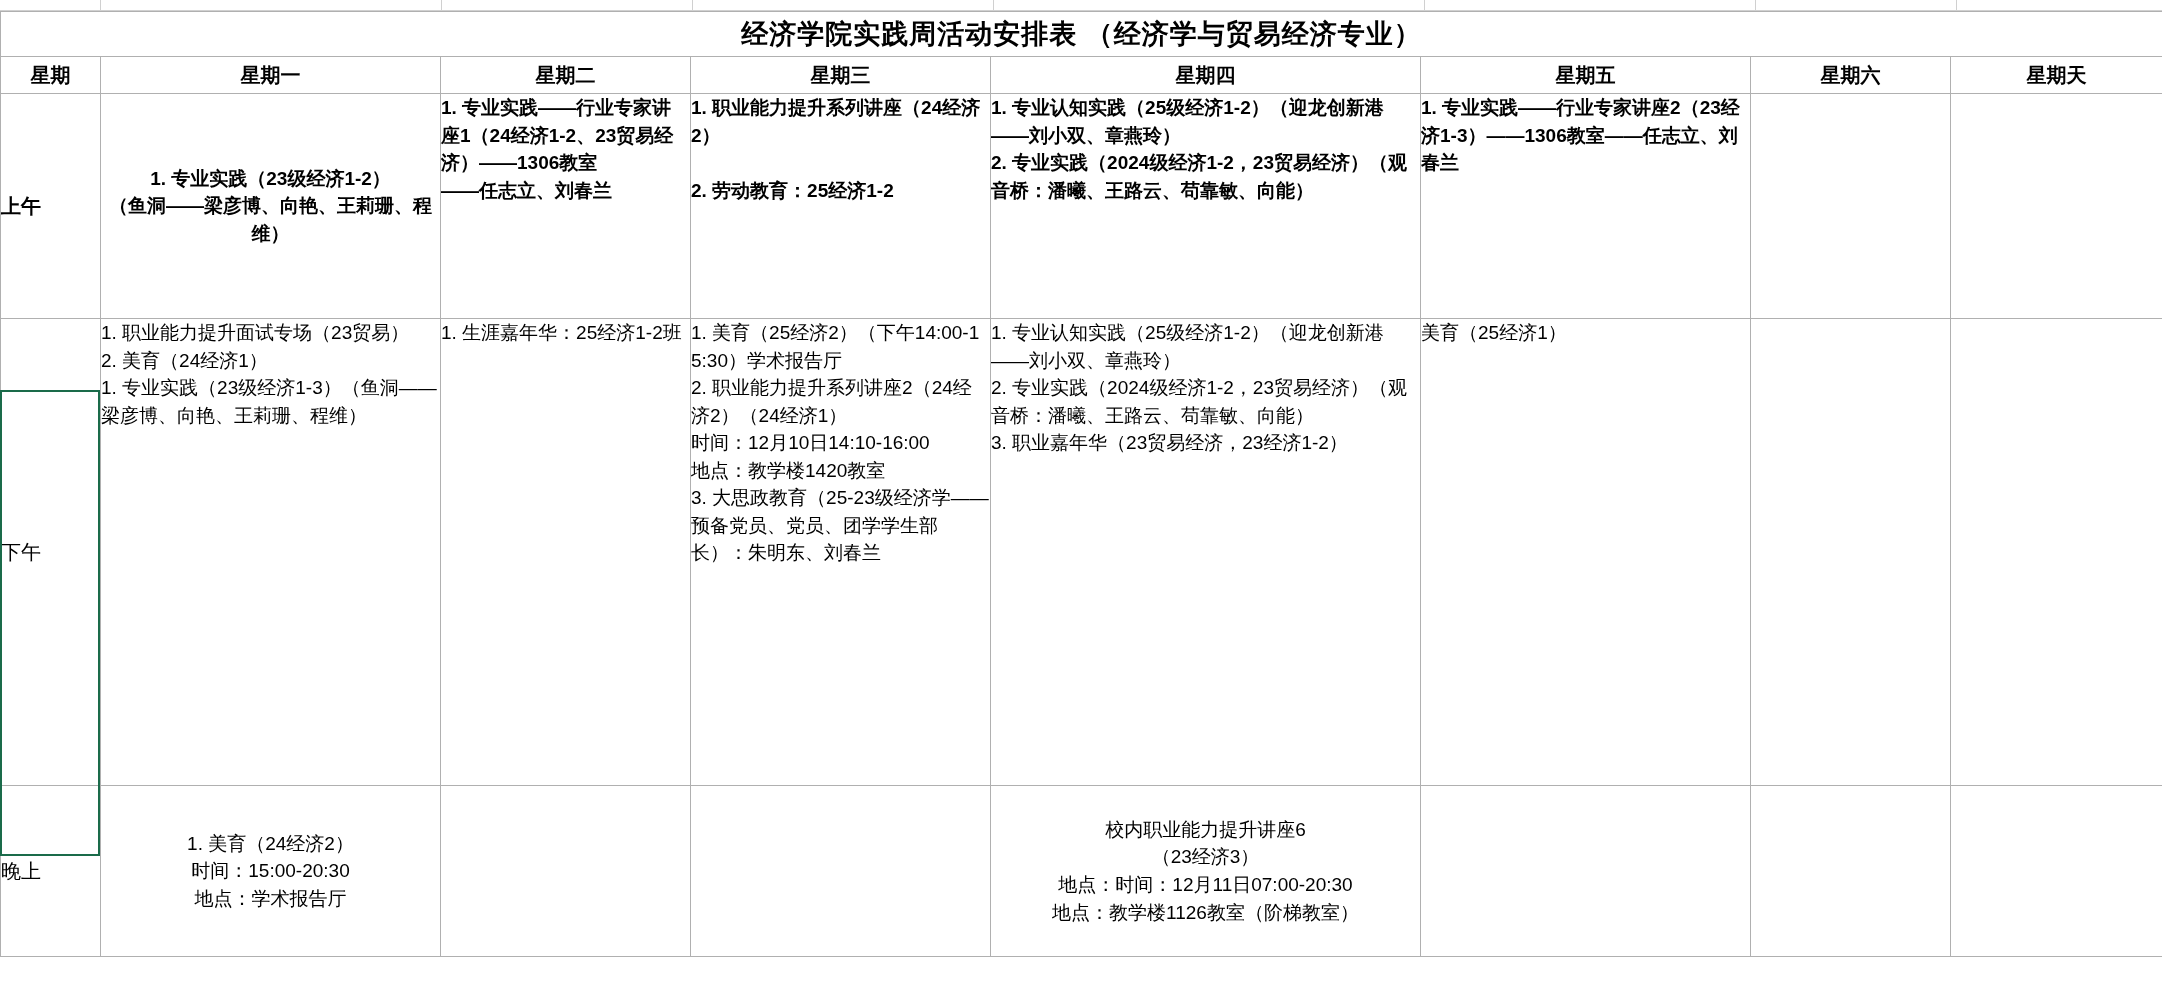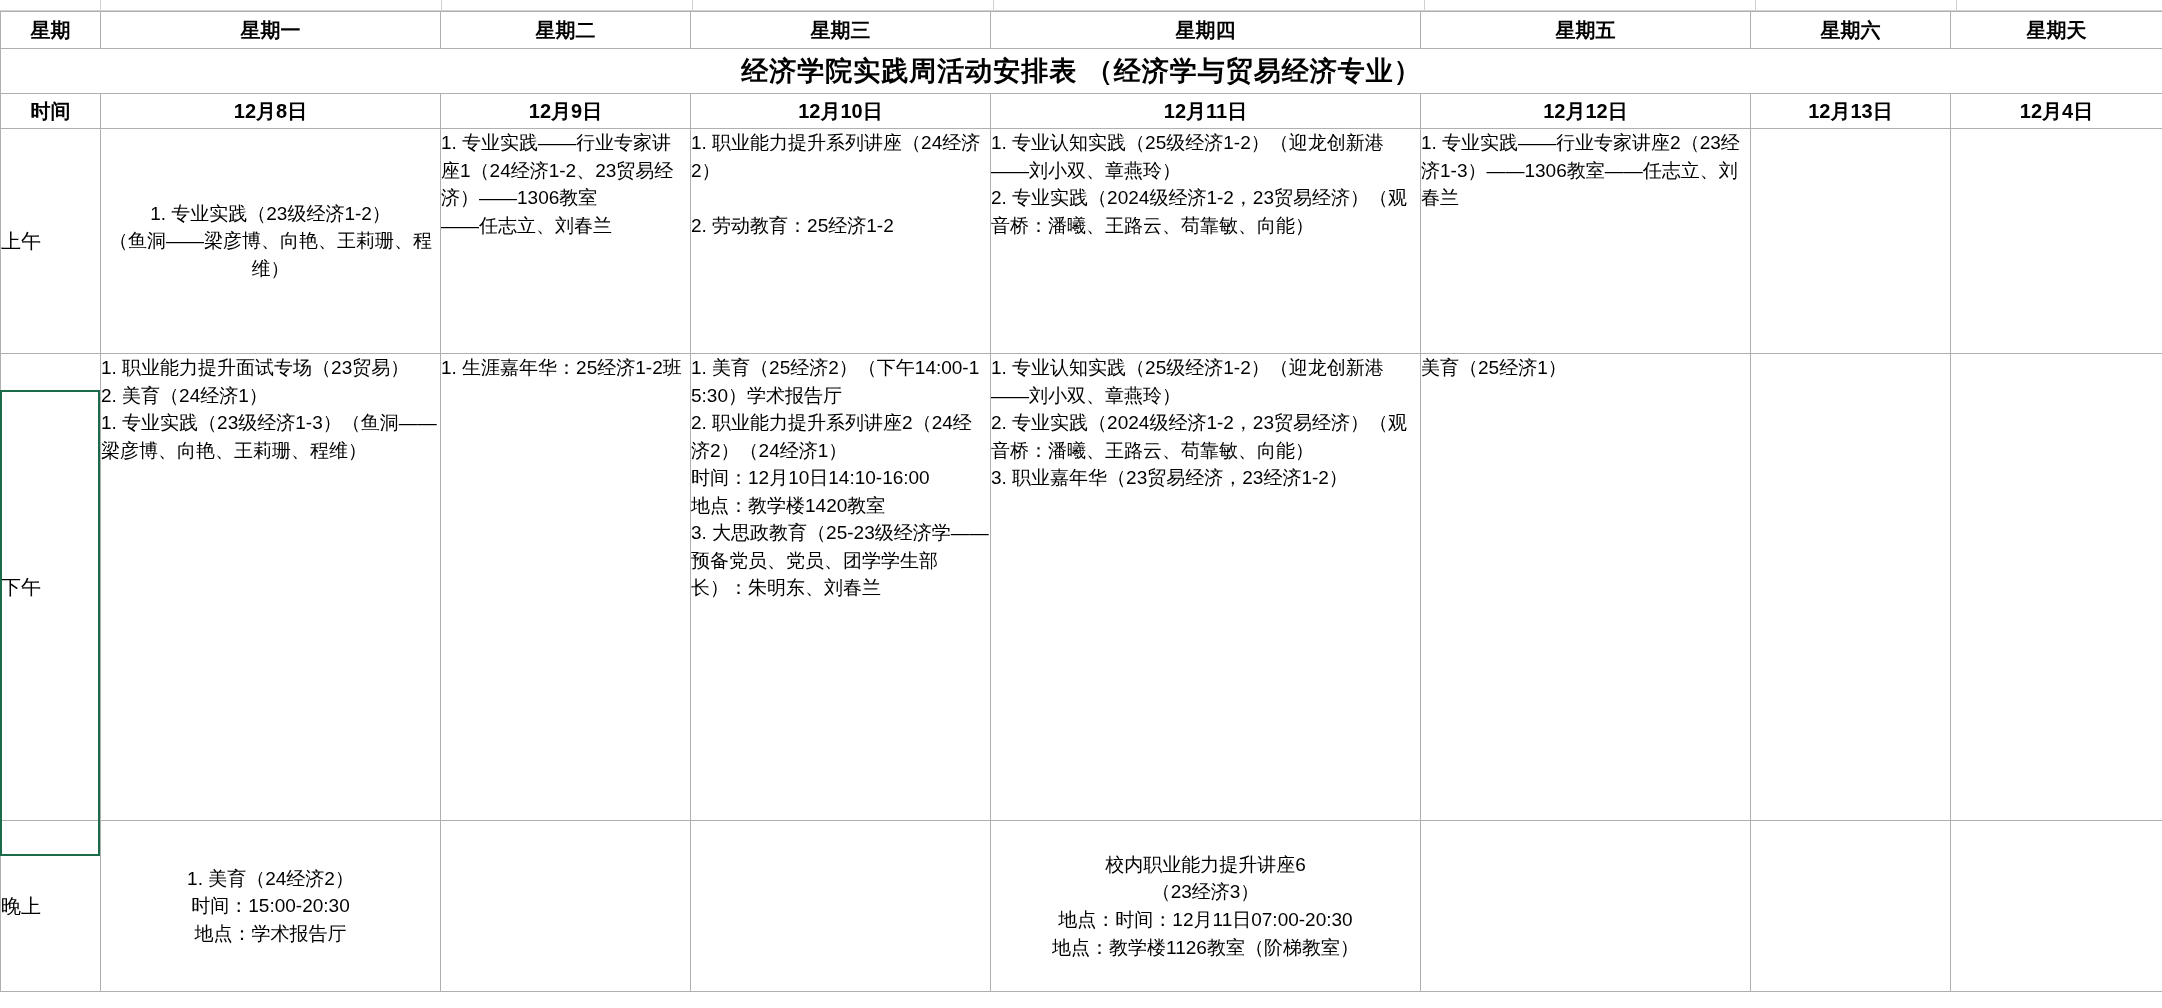--- a/index.html
+++ b/index.html
@@ -61,21 +61,21 @@
     line-height: 1.45;
     padding: 8px 6px 6px 6px;
     white-space: pre-wrap;
     word-break: break-all;
     vertical-align: top;
   }
   .cell.center {
     text-align: center;
     vertical-align: middle !important;
   }
-  .morning-row td { height: 224px; }
+  .morning-row td { height: 224px; font-weight: bold; }
   .afternoon-row td { height: 466px; }
   .evening-row td { height: 170px; }
 
   
   .selbox {
     position: absolute;
     border: 2px solid #1a6b4a;
     pointer-events: none;
     box-sizing: border-box;
   }
@@ -120,44 +120,34 @@
       <col style="width:250px">
       <col style="width:300px">
       <col style="width:430px">
       <col style="width:330px">
       <col style="width:200px">
       <col style="width:212px">
     </colgroup>
 
     <tbody>
         <tr>
+      <td class="title-cell" colspan="8">经济学院实践周活动安排表 （经济学与贸易经济专业）</td>
+    </tr>
+
+    <tr>
       <td class="hdr">星期</td>
       <td class="hdr">星期一</td>
       <td class="hdr">星期二</td>
       <td class="hdr">星期三</td>
       <td class="hdr">星期四</td>
       <td class="hdr">星期五</td>
       <td class="hdr">星期六</td>
       <td class="hdr">星期天</td>
     </tr>
 
-    <tr>
-      <td class="title-cell" colspan="8">经济学院实践周活动安排表 （经济学与贸易经济专业）</td>
-    </tr>
-
-    <tr>
-      <td class="dates">时间</td>
-      <td class="dates">12月8日</td>
-      <td class="dates">12月9日</td>
-      <td class="dates">12月10日</td>
-      <td class="dates">12月11日</td>
-      <td class="dates">12月12日</td>
-      <td class="dates">12月13日</td>
-      <td class="dates">12月4日</td>
-    </tr>
 
     <tr class="morning-row">
       <td class="rowlabel">上午</td>
       <td class="cell center">1. 专业实践（23级经济1-2）
 （鱼洞——梁彦博、向艳、王莉珊、程维）</td>
       <td class="cell">1. 专业实践——行业专家讲座1（24经济1-2、23贸易经济）——1306教室
 ——任志立、刘春兰</td>
       <td class="cell">1. 职业能力提升系列讲座（24经济2）
 
 2. 劳动教育：25经济1-2</td>

